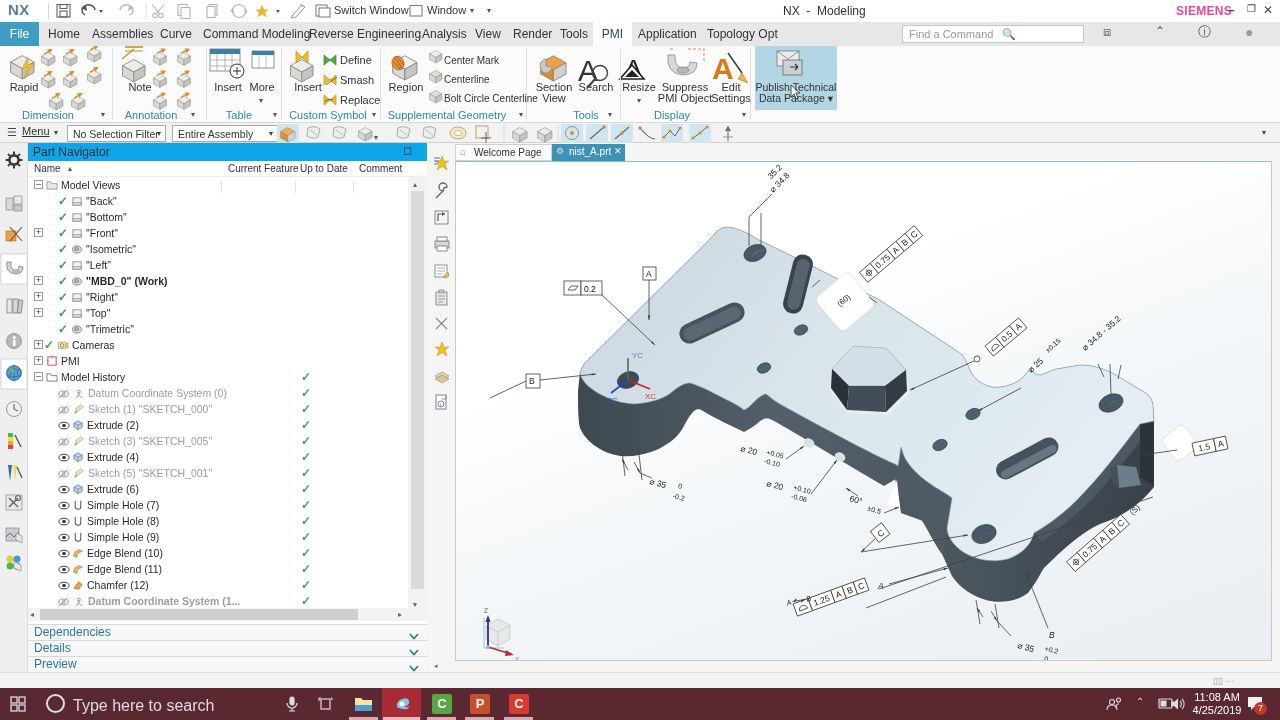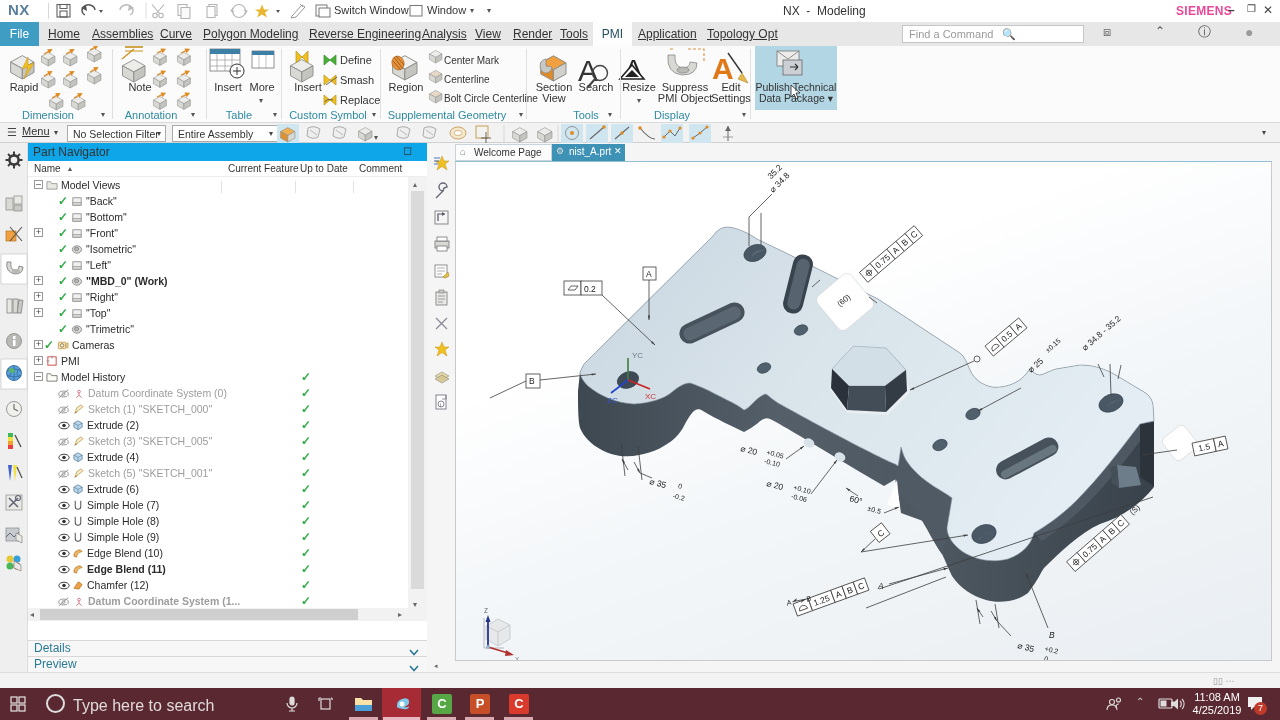--- a/index.html
+++ b/index.html
@@ -9,21 +9,21 @@
 #titlebar { position:absolute; left:0; top:0; width:1280px; height:22px; background:#fff; }
 .nxlogo { position:absolute; left:8px; top:1px; font-size:15px; font-weight:bold; color:#5b7f9a; letter-spacing:0.5px; }
 .tsep { position:absolute; top:3px; width:1px; height:16px; background:#d8d8d8; }
 .ticon { position:absolute; top:2px; font-size:13px; color:#666; }
 .title { position:absolute; left:783px; top:4px; font-size:12px; color:#333; }
 .siemens { position:absolute; left:1176px; top:4px; font-size:12px; font-weight:bold; color:#ec4899; letter-spacing:0.3px; }
 .winbtn { position:absolute; top:3px; font-size:12px; color:#444; }
 
 #menurow { position:absolute; left:0; top:22px; width:1280px; height:24px; background:#e7e7e7; font-size:12px; color:#333; }
 #filetab { position:absolute; left:0; top:0; width:39px; height:24px; background:#3f9dc4; color:#fff; text-align:center; line-height:24px; }
-.mtab { position:absolute; top:0; height:24px; line-height:24px; white-space:nowrap;text-decoration:underline; }
+.mtab { position:absolute; top:0; height:24px; line-height:24px; white-space:nowrap; }
 #pmitab { position:absolute; left:593px; top:0; width:39px; height:24px; background:#fdfdfd; text-align:center; line-height:24px; color:#27505f; }
 
 #ribbon { position:absolute; left:0; top:46px; width:1280px; height:77px; background:#fbfbfb; border-bottom:1px solid #d9d9d9; }
 .rsep { position:absolute; top:3px; width:1px; height:70px; background:#e0e0e0; }
 .rlabel { position:absolute; top:63px; font-size:11px; color:#2e8aa0; text-align:center; }
 .rdrop { position:absolute; top:64px; font-size:8px; color:#555; }
 .rtext { position:absolute; font-size:11px; line-height:11px; color:#333; text-align:center; }
 .smalltext { position:absolute; font-size:11px; color:#333; }
 #publish { position:absolute; left:755px; top:0px; width:82px; height:64px; background:#b3d6e4; }
 
@@ -112,21 +112,21 @@
   <span class="winbtn" style="left:1228px;font-weight:bold">–</span>
   <span class="winbtn" style="left:1247px;font-size:10px">❐</span>
   <span class="winbtn" style="left:1263px">✕</span>
 </div>
 
 <div id="menurow">
   <div id="filetab">File</div>
   <span class="mtab" style="left:48px">Home</span>
   <span class="mtab" style="left:92px">Assemblies</span>
   <span class="mtab" style="left:160px">Curve</span>
-  <span class="mtab" style="left:203px">Polygon Modeling</span>
+  <span class="mtab" style="left:203px">Command Modeling</span>
   <span class="mtab" style="left:309px">Reverse Engineering</span>
   <span class="mtab" style="left:422px">Analysis</span>
   <span class="mtab" style="left:475px">View</span>
   <span class="mtab" style="left:513px">Render</span>
   <span class="mtab" style="left:560px">Tools</span>
   <div id="pmitab">PMI</div>
   <span class="mtab" style="left:638px">Application</span>
   <span class="mtab" style="left:707px">Topology Opt</span>
 
   <div style="position:absolute;left:902px;top:3px;width:182px;height:18px;background:#fff;border:1px solid #c6c6c6;font-size:11px;color:#9a9a9a;padding:2px 0 0 6px">Find a Command &nbsp; 🔍</div>
@@ -813,21 +813,21 @@
           <span class="tud">✓</span>
         </div>
 <div class="trow" style="top:384px">
           <svg class="ticn" style="left:30px;top:3px" width="13" height="11" viewBox="0 0 13 11">
             <ellipse cx="6.5" cy="5" rx="5.6" ry="3.6" fill="none" stroke="#333" stroke-width="1"></ellipse>
             <circle cx="6.5" cy="5" r="1.9" fill="#333"></circle>
           </svg>
           <svg class="ticn" style="left:44px" width="13" height="13" viewBox="0 0 13 13">
             <path d="M2 10 Q2 3.5 9 3 L11 5 Q5.5 5.5 5 11 Z" fill="#f0b465" stroke="#b07a28" stroke-width="0.8"></path>
           </svg>
-          <span class="" style="position:absolute;left:59px;font-weight:bold">Edge Blend (11)</span>
+          <span class="" style="position:absolute;left:59px;font-weight:normal">Edge Blend (11)</span>
           <span class="tud">✓</span>
         </div>
 <div class="trow" style="top:400px">
           <svg class="ticn" style="left:30px;top:3px" width="13" height="11" viewBox="0 0 13 11">
             <ellipse cx="6.5" cy="5" rx="5.6" ry="3.6" fill="none" stroke="#333" stroke-width="1"></ellipse>
             <circle cx="6.5" cy="5" r="1.9" fill="#333"></circle>
           </svg>
           <svg class="ticn" style="left:44px" width="13" height="13" viewBox="0 0 13 13">
             <path d="M2 10 L7 3 L11 6 L7.5 11 Z" fill="#f0a045" stroke="#b07a28" stroke-width="0.8"></path>
           </svg>
@@ -851,20 +851,23 @@
   <div id="vscroll">
     <div style="position:absolute;left:5px;top:3px;font-size:8px;color:#666">▴</div>
     <div style="position:absolute;left:3px;top:14px;width:13px;height:398px;background:#dadada"></div>
     <div style="position:absolute;left:5px;top:423px;font-size:8px;color:#666">▾</div>
   </div>
   <div id="hscroll">
     <div style="position:absolute;left:2px;top:2px;font-size:8px;color:#666">◂</div>
     <div style="position:absolute;left:12px;top:1px;width:318px;height:11px;background:#cfcfcf"></div>
     <div style="position:absolute;left:370px;top:2px;font-size:8px;color:#666">▸</div>
   </div>
+  <div class="panelbar" style="top:481px">Dependencies<span class="chev"><svg width="10" height="7" viewBox="0 0 10 7">
+            <path d="M1,1 L5,5.5 L9,1" fill="none" stroke="#2b7a94" stroke-width="1.6"></path>
+          </svg></span></div>
   <div class="panelbar" style="top:497px">Details<span class="chev"><svg width="10" height="7" viewBox="0 0 10 7">
             <path d="M1,1 L5,5.5 L9,1" fill="none" stroke="#2b7a94" stroke-width="1.6"></path>
           </svg></span></div>
   <div class="panelbar" style="top:513px">Preview<span class="chev"><svg width="10" height="7" viewBox="0 0 10 7">
             <path d="M1,1 L5,5.5 L9,1" fill="none" stroke="#2b7a94" stroke-width="1.6"></path>
           </svg></span></div>
 </div>
 
 <div id="vpzone">
   <div id="innerbar">

